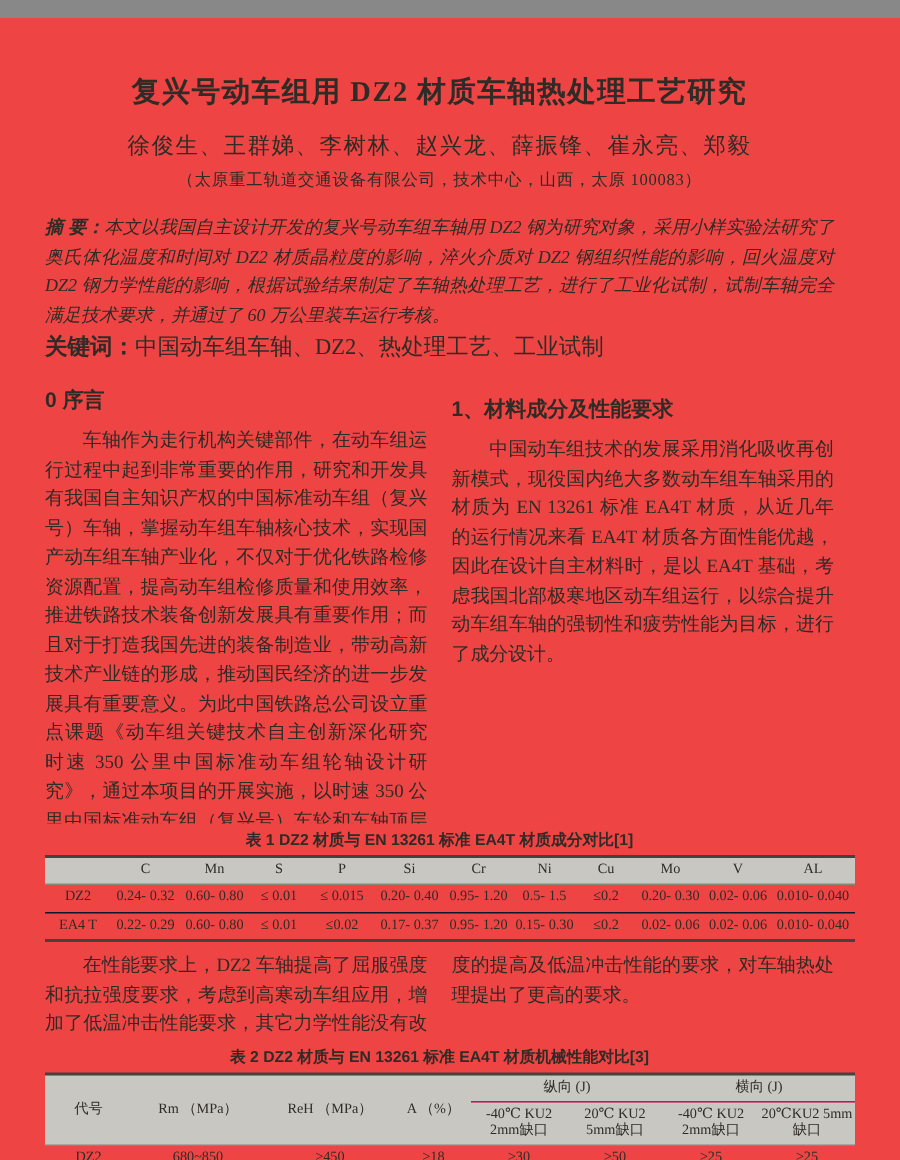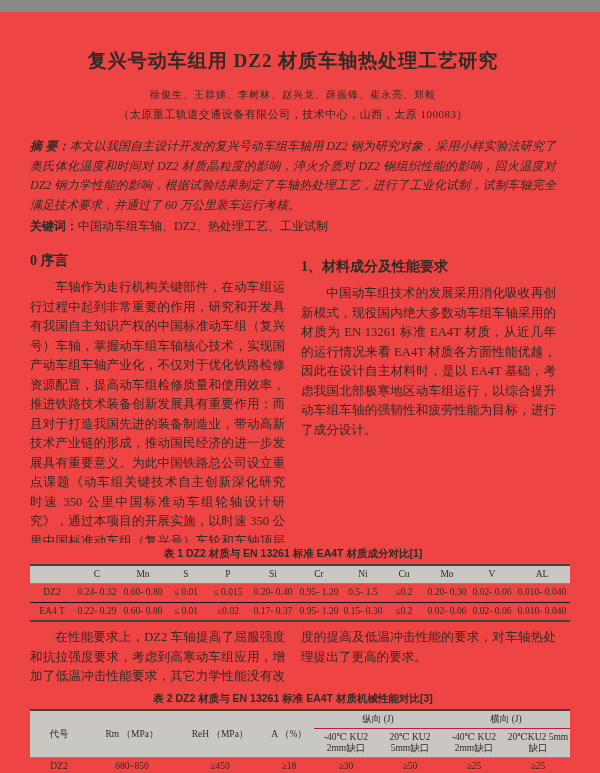--- a/index.html
+++ b/index.html
@@ -16,53 +16,53 @@
   }
   .title {
     text-align:center;
     font-size:19px;
     font-weight:bold;
     letter-spacing:1px;
     margin-bottom:14px;
   }
   .authors {
     text-align:center;
-    font-size:10px;
+    font-size:15px;
     margin-bottom:5px;
     letter-spacing:1px;
   }
   .affiliation {
     text-align:center;
     font-size:11px;
     margin-bottom:15px;
     letter-spacing:0.5px;
   }
   .abstract {
     font-size:12px;
     line-height:19.5px;
     text-align:justify;
     font-style:italic;
   }
   .abstract .lbl, .keywords .lbl { font-weight:bold; font-family:"Liberation Sans","DejaVu Sans",sans-serif; }
   .keywords {
-    font-size:12px;
+    font-size:15px;
     line-height:19.5px;
     margin-top:2px;
     margin-bottom:10px;
   }
   .cols {
     display:flex;
     gap:16px;
     height:296px;
     overflow:hidden;
   }
   .col { width:262px; font-size:12.6px; line-height:19.5px; text-align:justify; }
   .sec-heading {
     font-weight:bold;
-    font-family:Liberation Serif, serif;
+    font-family:Liberation Sans, sans-serif;
     font-size:14px;
     margin:4px 0 8px 0;
   }
   .sec-heading.second { margin-top:10px; }
   .indent { text-indent:2em; }
   .tbl-caption {
     text-align:center;
     font-size:10.5px;
     font-weight:bold;
     font-family:"Liberation Sans","DejaVu Sans",sans-serif;

